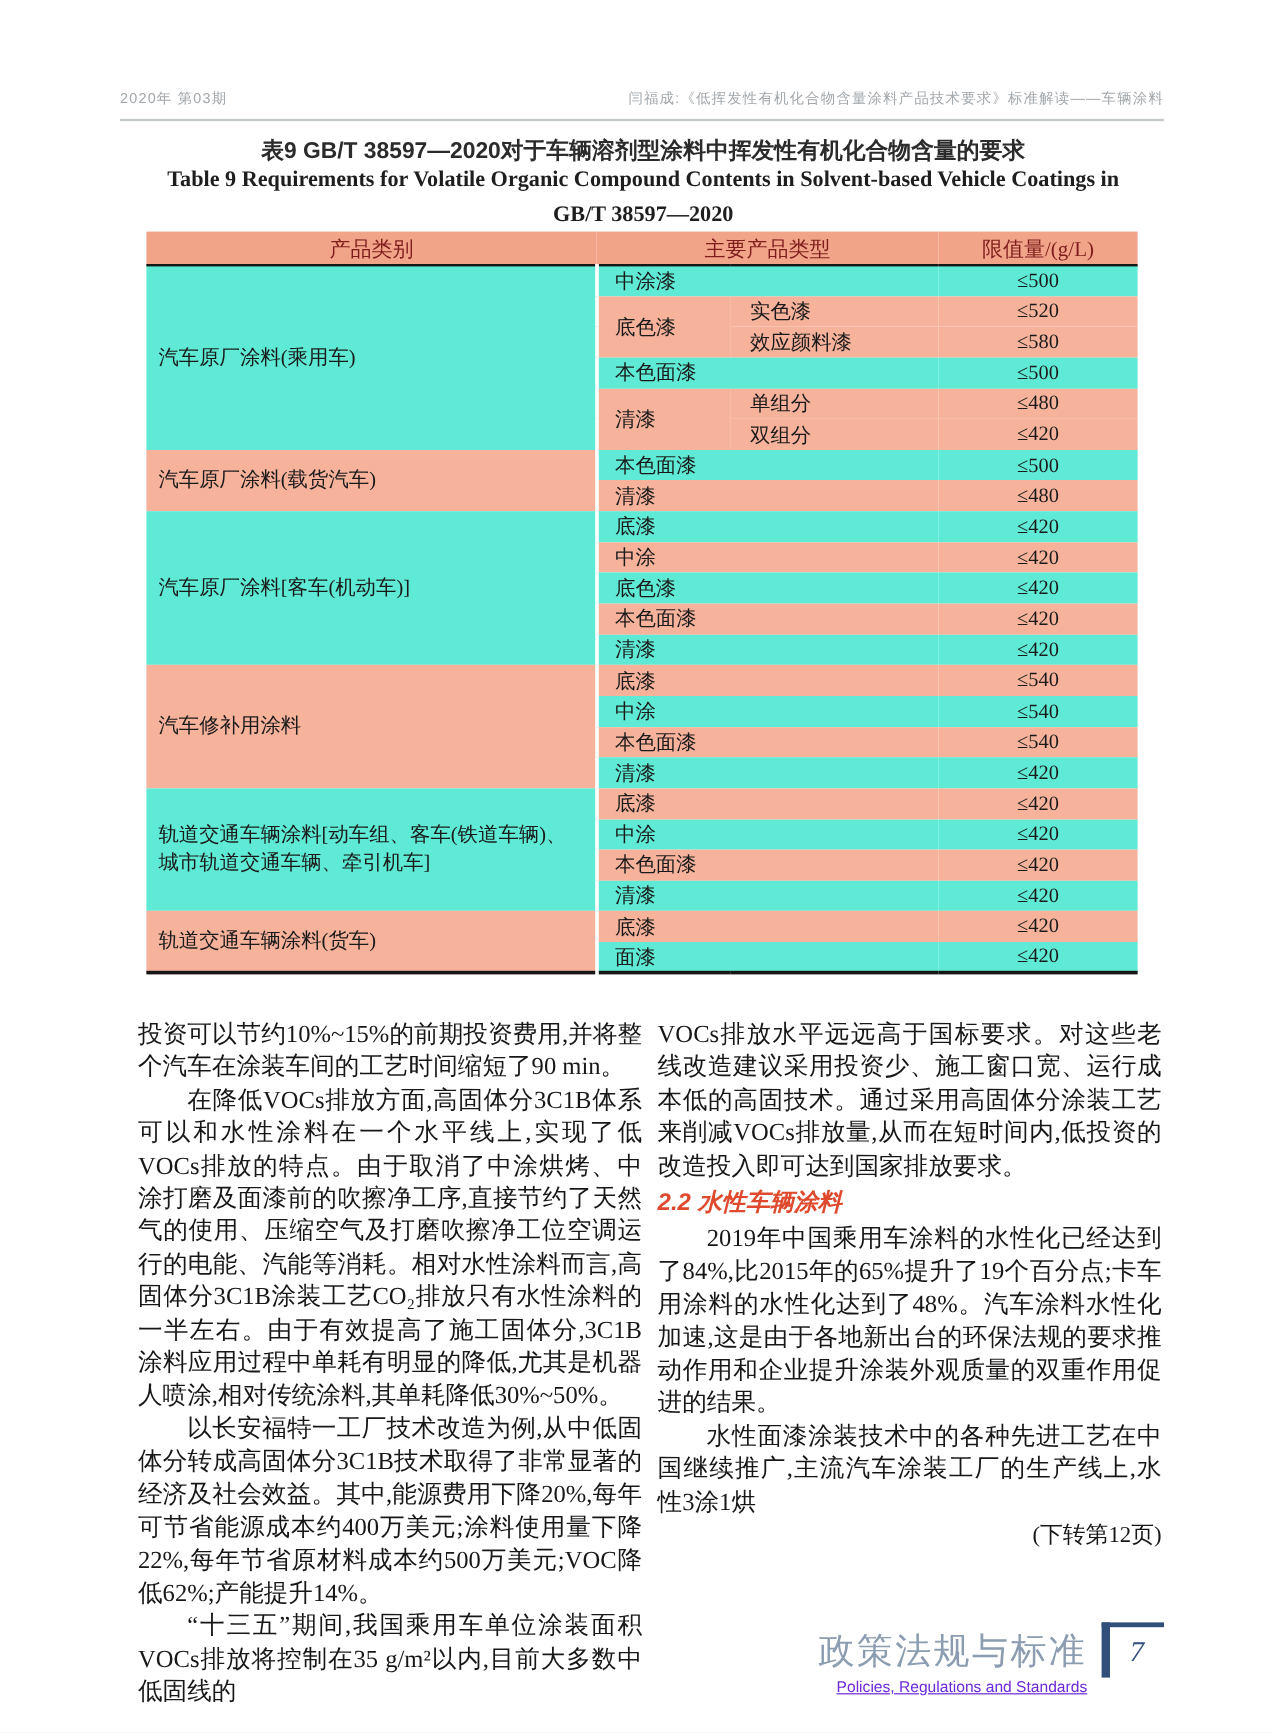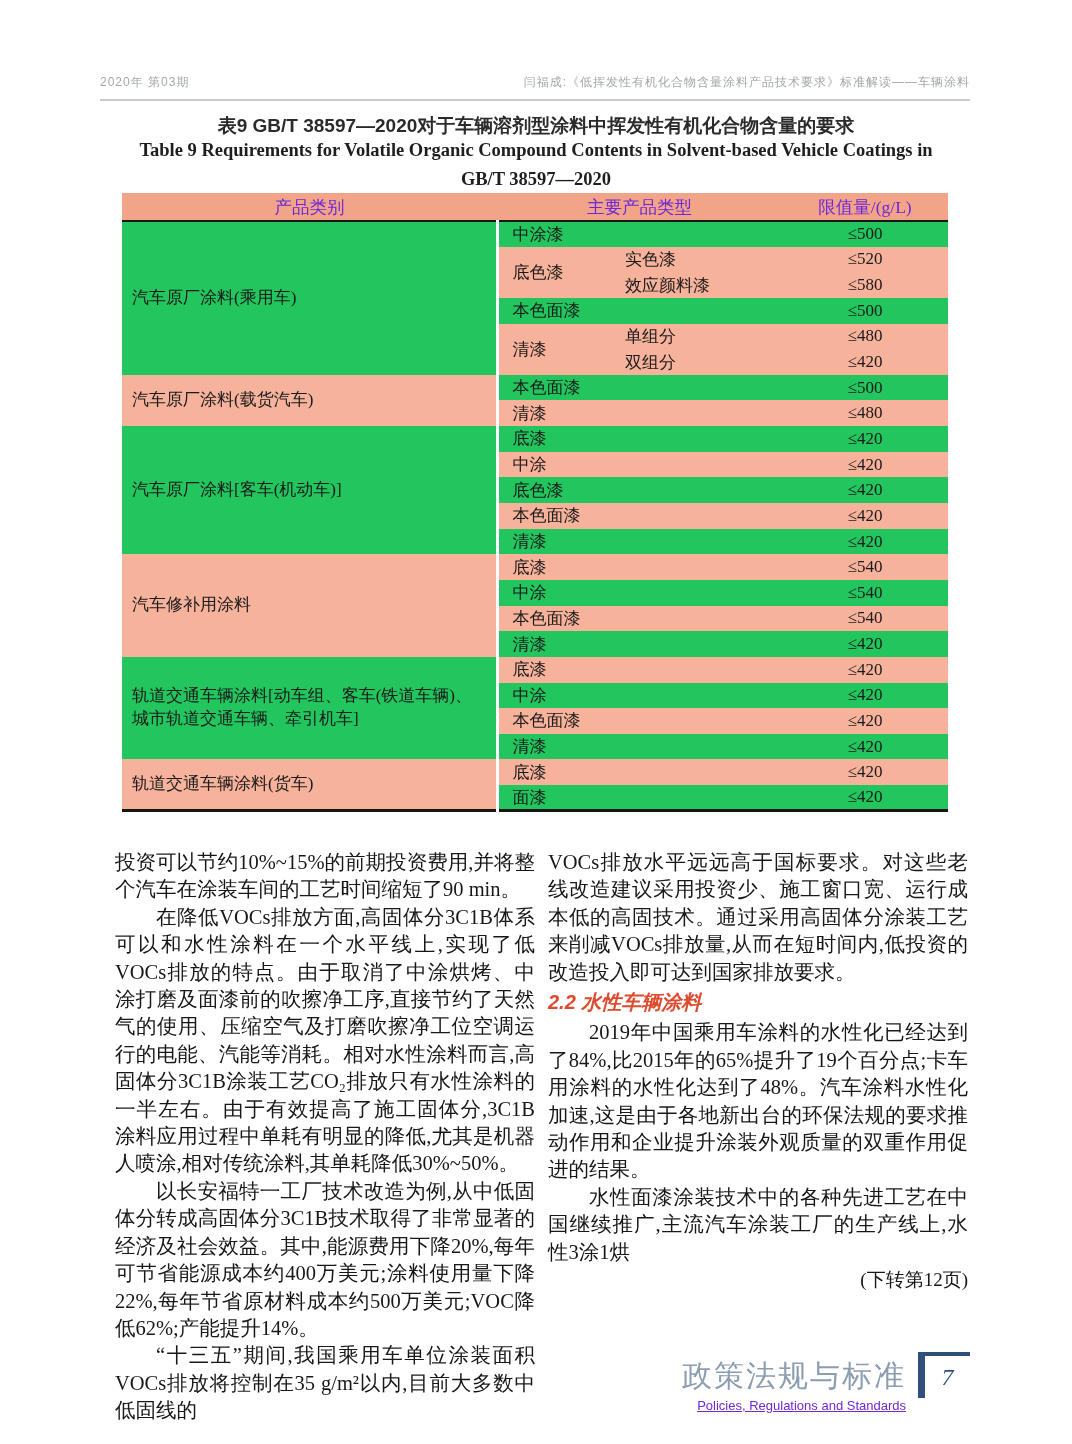--- a/index.html
+++ b/index.html
@@ -29,24 +29,24 @@
   .tbl-title-en.l2 { top:169px; }
 
   
   .voc-table {
     position:absolute; left:122px; top:193px; width:826px;
     border-collapse:collapse; table-layout:fixed;
     border-bottom:3px solid #161616;
   }
   .voc-table th, .voc-table td { font-size:17px; font-weight:normal; vertical-align:middle; padding:0; }
   .voc-table thead tr { height:28px; }
-  .voc-table thead th { background:#f2a489; border-bottom:2.5px solid #161616; font-size:17.5px; color:#6d28d9; }
+  .voc-table thead th { background:#f2a489; border-bottom:2.5px solid #161616; font-size:17.5px; color:#7f1d1d; }
   .voc-table tbody tr { height:25.65px; }
   .pink  { background:#f6b29b; }
-  .white { background:#22c55e; }
+  .white { background:#5eead4; }
   td.cat   { text-align:left; padding-left:10px; padding-right:8px; border-right:3px solid #ffffff; line-height:1.35; }
   td.type  { text-align:left; padding-left:14px; }
   td.sub   { text-align:left; padding-left:16px; }
   td.limit { text-align:center; }
 
   
   .col { position:absolute; top:849px; width:420px; font-size:20.5px; line-height:27.4px; text-align:justify; color:#171717; }
   .col-left  { left:115px; }
   .col-right { left:548px; }
   .body-p { text-align:justify; }

